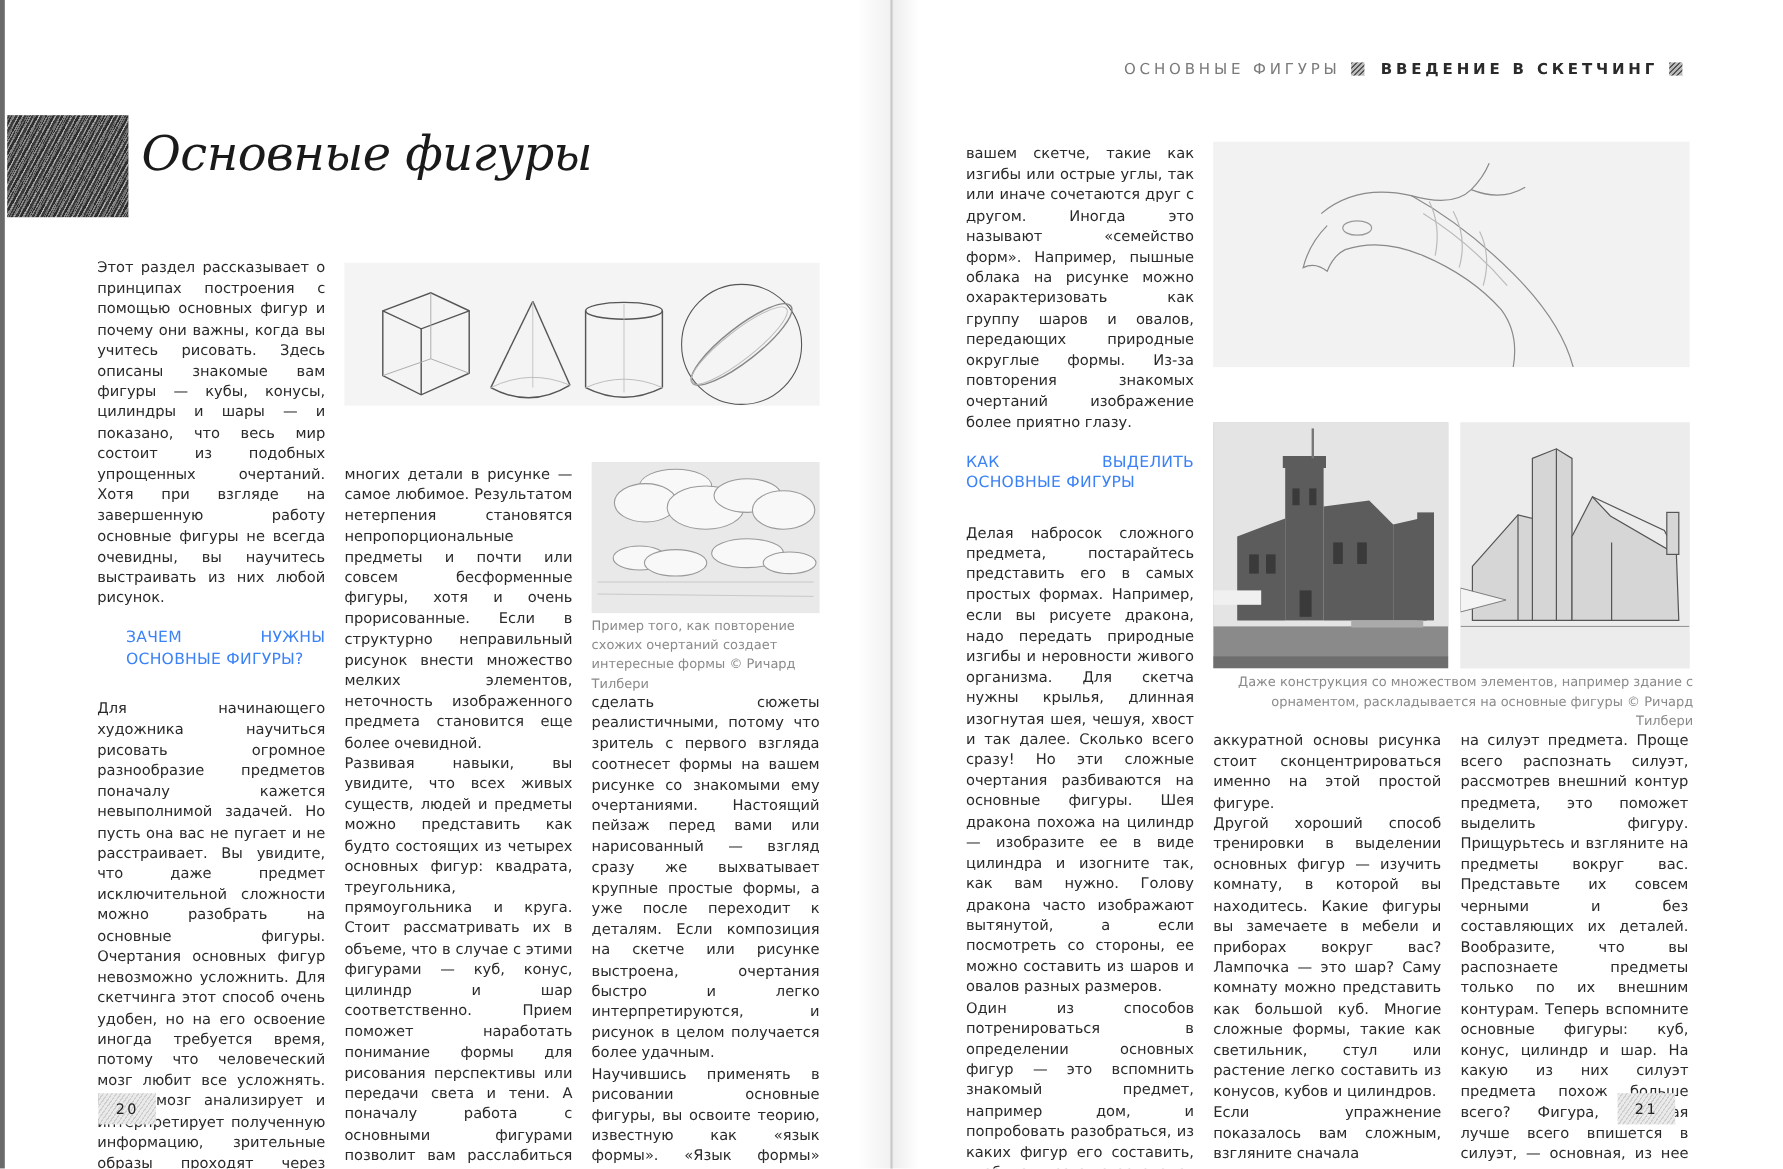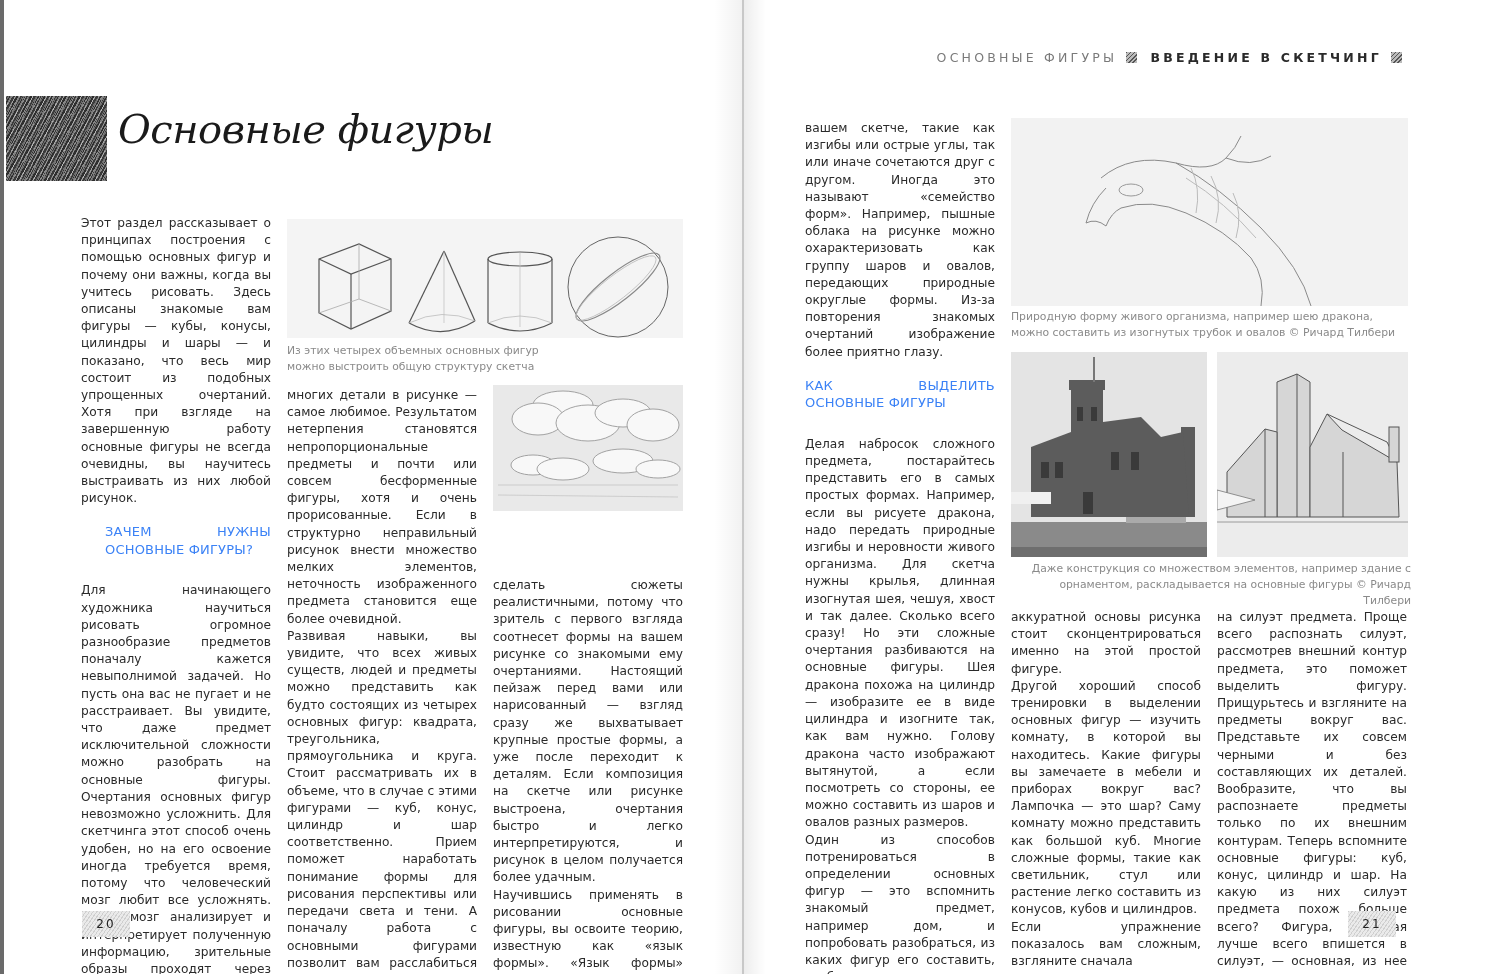--- a/index.html
+++ b/index.html
@@ -84,21 +84,20 @@
           <line x1="233" y1="34" x2="233" y2="108" stroke="#bbb" stroke-width="0.7"></line>
         </g>
         <g>
           <circle cx="331" cy="68" r="50" stroke-width="0.9"></circle>
           <ellipse cx="331" cy="68" rx="52" ry="14" transform="rotate(-38 331 68)" stroke="#888"></ellipse>
           <ellipse cx="329" cy="69" rx="50" ry="12" transform="rotate(-38 329 69)" stroke="#bbb" stroke-width="0.8"></ellipse>
         </g>
       </g>
     </svg>
   </div>
-  <div class="caption" style="left:287px; top:343px; width:280px;">Из этих четырех объемных основных фигур можно выстроить общую структуру скетча</div>
 
   <div class="col" style="left:287px; top:387px; width:190px;">
     <p>многих детали в рисунке — самое любимое. Результатом нетерпения становятся непропорциональные предметы и почти или совсем бесформенные фигуры, хотя и очень прорисованные. Если в структурно неправильный рисунок внести множество мелких элементов, неточность изображенного предмета становится еще более очевидной.</p>
     <p>Развивая навыки, вы увидите, что всех живых существ, людей и предметы можно представить как будто состоящих из четырех основных фигур: квадрата, треугольника, прямоугольника и круга. Стоит рассматривать их в объеме, что в случае с этими фигурами — куб, конус, цилиндр и шар соответственно. Прием поможет наработать понимание формы для рисования перспективы или передачи света и тени. А поначалу работа с основными фигурами позволит вам расслабиться и сосредоточиться на рисунке, не слишком переживая из-за деталей.</p>
 
   </div>
 
   <div class="fig" style="left:493px; top:385px; width:190px; height:126px; background:#eeeeee;">
     <svg width="190" height="126" viewBox="0 0 190 126">
       <rect width="190" height="126" fill="#e9e9e9"></rect>
@@ -112,20 +111,21 @@
         <ellipse cx="70" cy="84" rx="26" ry="11"></ellipse>
         <ellipse cx="130" cy="76" rx="30" ry="12"></ellipse>
         <ellipse cx="165" cy="84" rx="22" ry="9"></ellipse>
       </g>
       <g stroke="#bbb" stroke-width="0.6">
         <line x1="5" y1="100" x2="185" y2="100"></line>
         <line x1="5" y1="110" x2="185" y2="112"></line>
       </g>
     </svg>
   </div>
+  <div class="caption" style="left:493px; top:514px; width:195px;">Пример того, как повторение схожих очертаний создает интересные формы © Ричард Тилбери</div>
 
   <div class="col" style="left:493px; top:577px; width:190px;">
     <p>сделать сюжеты реалистичными, потому что зритель с первого взгляда соотнесет формы на вашем рисунке со знакомыми ему очертаниями. Настоящий пейзаж перед вами или нарисованный — взгляд сразу же выхватывает крупные простые формы, а уже после переходит к деталям. Если композиция на скетче или рисунке выстроена, очертания быстро и легко интерпретируются, и рисунок в целом получается более удачным.</p>
     <p>Научившись применять в рисовании основные фигуры, вы освоите теорию, известную как «язык формы». «Язык формы» проявляется, когда все очертания на</p>
   </div>
 
   <div class="folio" style="left:82px;">20</div>
 </div>
 
 <div class="gutter-line"></div>
@@ -156,21 +156,20 @@
         <path d="M165,45 Q210,70 250,110 Q290,150 300,188"></path>
         <path d="M175,60 Q215,85 245,120" stroke="#bbb"></path>
         <path d="M215,40 Q240,50 260,38"></path>
         <path d="M180,50 Q190,70 185,95" stroke="#bbb"></path>
         <path d="M200,58 Q212,80 205,105" stroke="#bbb"></path>
         <path d="M222,75 Q232,95 225,120" stroke="#bbb"></path>
         <ellipse cx="120" cy="72" rx="12" ry="6" stroke="#999"></ellipse>
       </g>
     </svg>
   </div>
-  <div class="caption" style="left:267px; top:309px; width:400px;">Природную форму живого организма, например шею дракона, можно составить из изогнутых трубок и овалов © Ричард Тилбери</div>
 
   <div class="fig" style="left:267px; top:352px; width:196px; height:205px; background:#cfcfcf;">
     <svg width="196" height="205" viewBox="0 0 196 205">
       <rect width="196" height="205" fill="#e4e4e4"></rect>
       <rect y="170" width="196" height="35" fill="#8a8a8a"></rect>
       <g fill="#5c5c5c">
         <rect x="60" y="35" width="32" height="130"></rect>
         <rect x="58" y="28" width="36" height="10"></rect>
         <polygon points="92,70 130,65 150,85 150,165 92,165"></polygon>
         <polygon points="20,95 60,80 60,165 20,165"></polygon>

